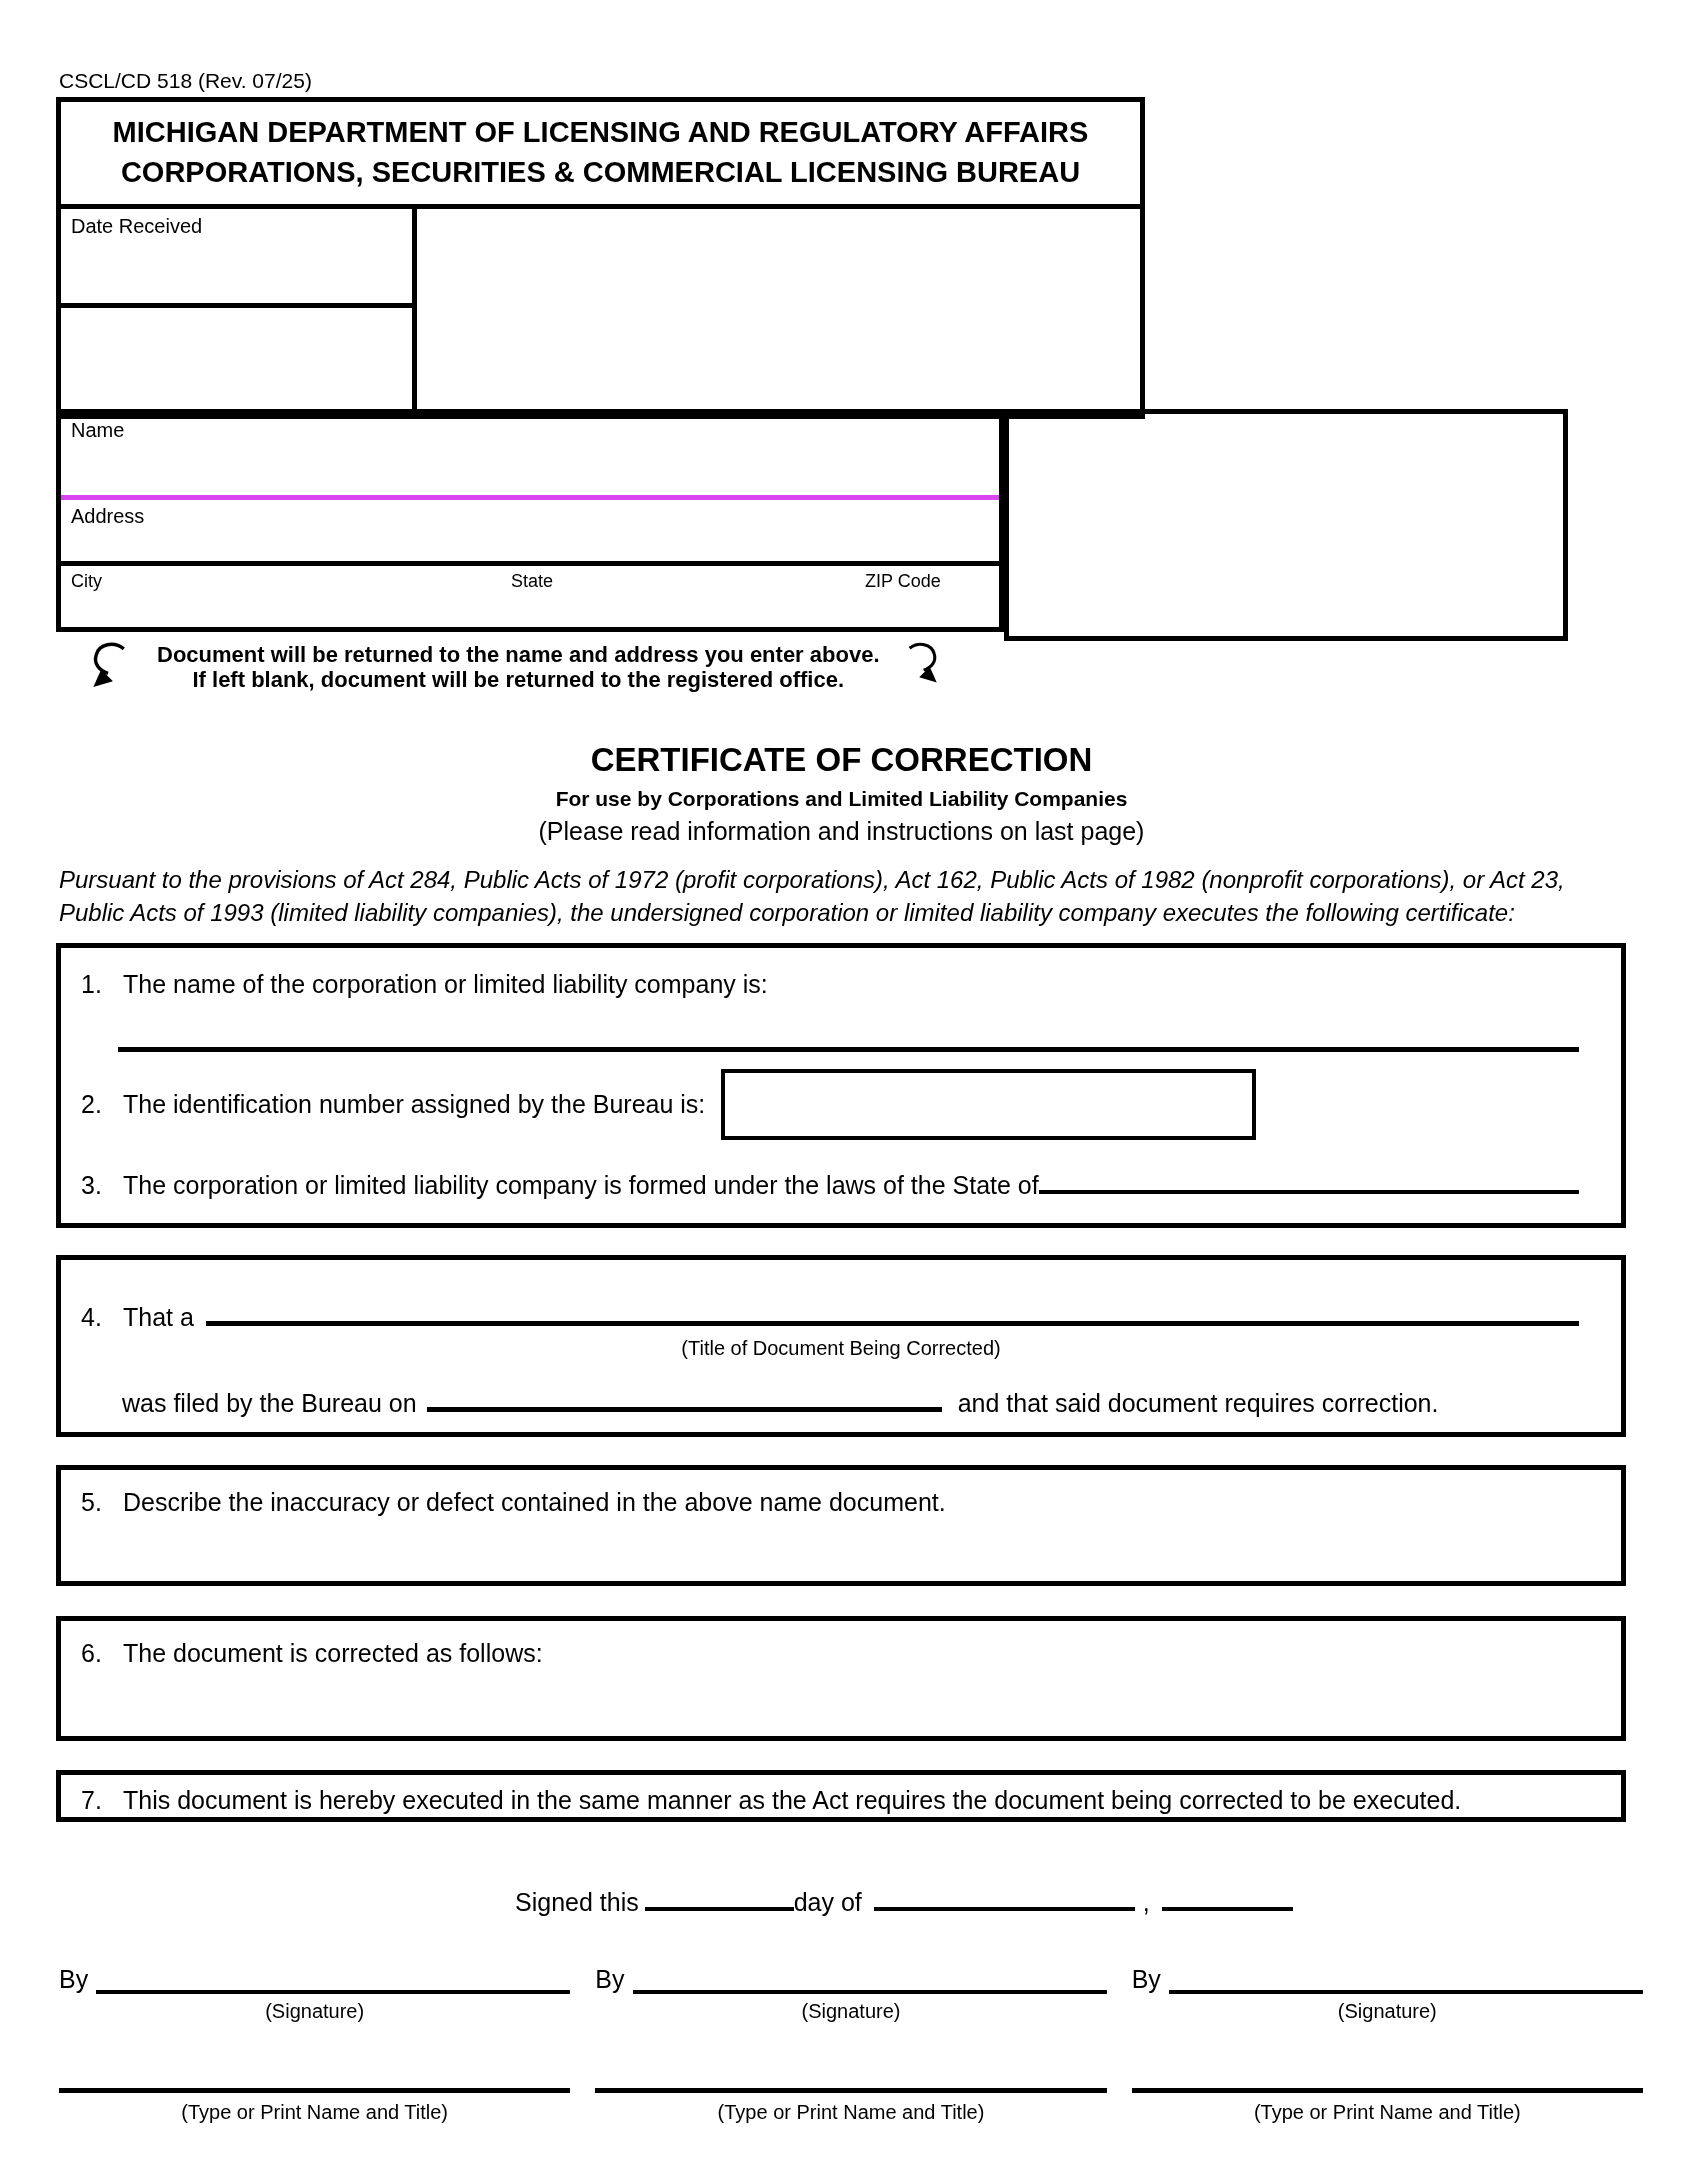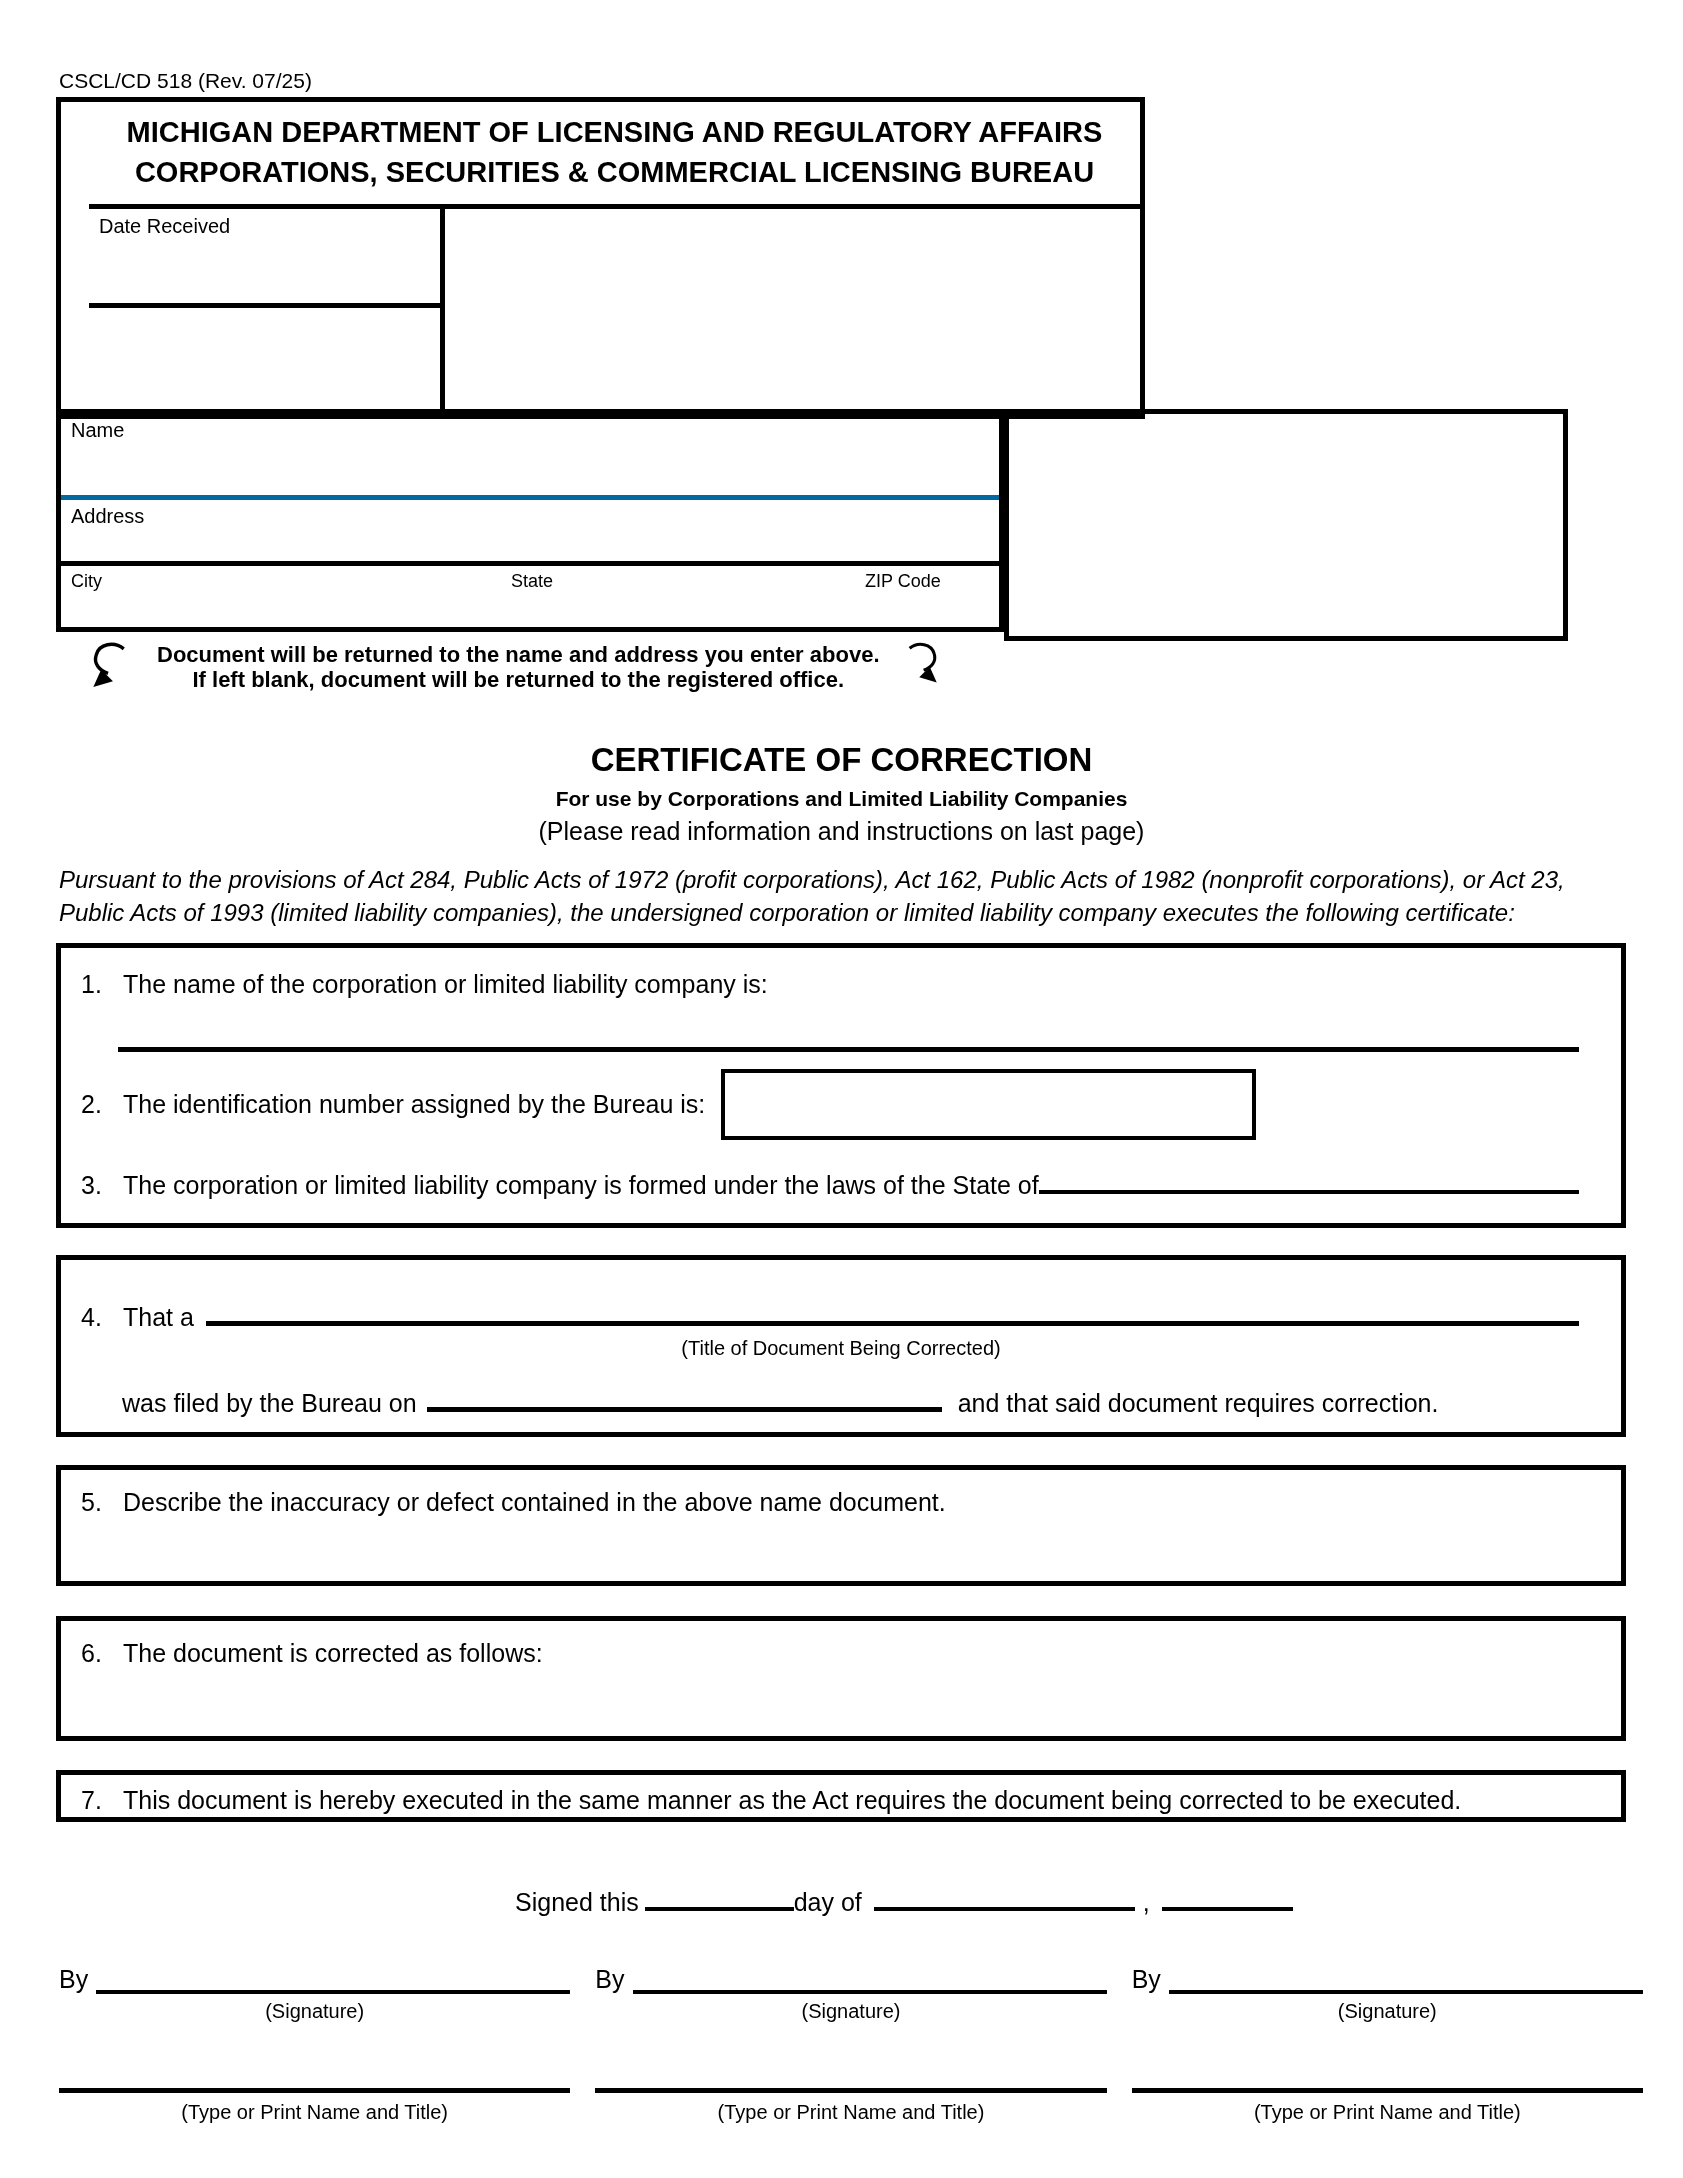--- a/index.html
+++ b/index.html
@@ -5,36 +5,36 @@
   * { margin:0; padding:0; box-sizing:border-box; }
   html,body { background:#e8e8e8; }
   #page {
     position:relative; width:1683px; height:2178px; background:#ffffff;
     font-family:"Liberation Sans", sans-serif; color:#000;
     margin:0 auto; overflow:hidden;
   }
   .abs { position:absolute; }
   
   #form-number { left:59px; top:69px; font-size:21px; }
-  #header-wrap { left:56px; top:97px; width:1089px; border:5px solid #000;padding-left:28px; }
+  #header-wrap { left:56px; top:97px; width:1089px; border:5px solid #000; }
   #title-box { border-bottom:5px solid #000; padding:10px 8px 12px 8px; text-align:center; }
   #title-box .tline { font-weight:bold; font-size:29px; line-height:40px; }
   #bureau-row { display:flex; height:205px; }
   #date-col { width:356px; border-right:5px solid #000; display:flex; flex-direction:column; }
   #date-received-cell { height:99px; border-bottom:5px solid #000; padding:6px 10px; font-size:20px; }
   #date-stamp-cell { flex:1; }
   #bureau-col { flex:1; position:relative; }
   #bureau-only { text-align:center; font-weight:bold; font-size:22px; margin-top:8px; }
   #ac1-box { position:absolute; left:13px; top:16px; border:4px solid #000; padding:3px 7px; font-size:20px; }
   #effective-note { position:absolute; left:16px; bottom:20px; width:713px; font-size:21px; line-height:27px; }
   
   #name-block { left:56px; top:409px; display:flex; align-items:flex-start; }
   #addr-table { width:948px; height:223px; border:5px solid #000; display:flex; flex-direction:column; }
   .addr-row { padding:5px 10px; font-size:20px; }
-  #name-cell { height:86px; border-bottom:5px solid #0369a1; }
+  #name-cell { height:86px; border-bottom:5px solid #d946ef; }
   #address-cell { height:66px; border-bottom:5px solid #000; }
   #city-row { flex:1; position:relative; }
   #city-row span { position:absolute; top:5px; font-size:18px; }
   #city-label { left:10px; } #state-label { left:450px; } #zip-label { left:804px; }
   #stamp-box { width:564px; height:232px; border:5px solid #000; }
   
   #return-note { left:87px; top:640px; display:flex; align-items:flex-start; }
   #return-note .note-text { margin:2px 20px 0 22px; text-align:center; font-weight:bold; font-size:22px; line-height:25px; }
   .arrow-icon svg { display:block; }
   

